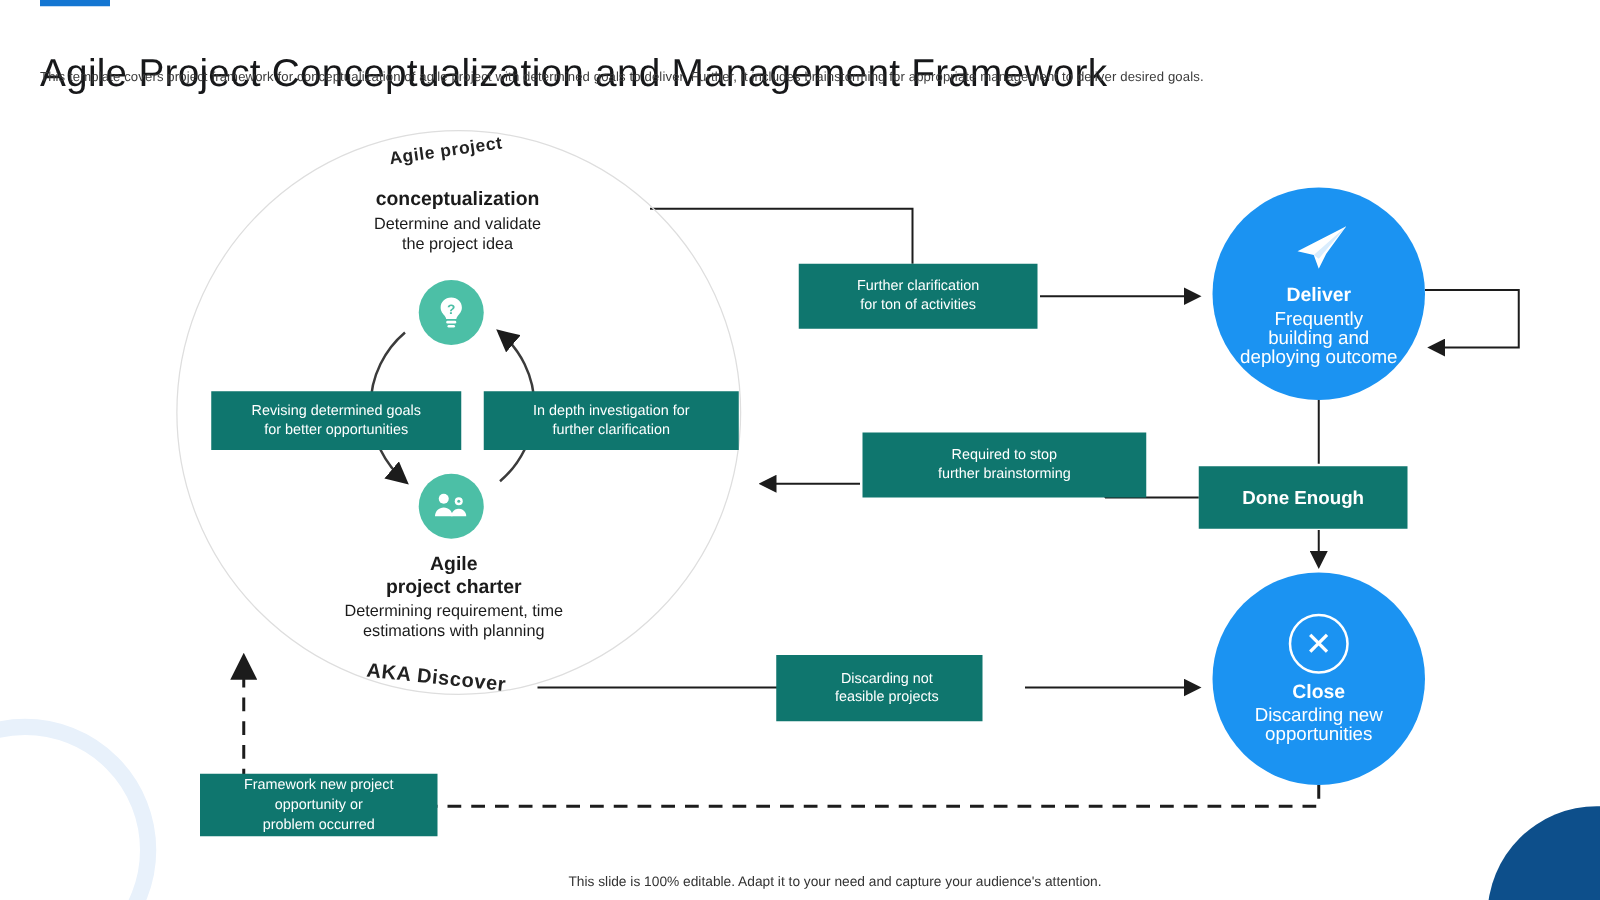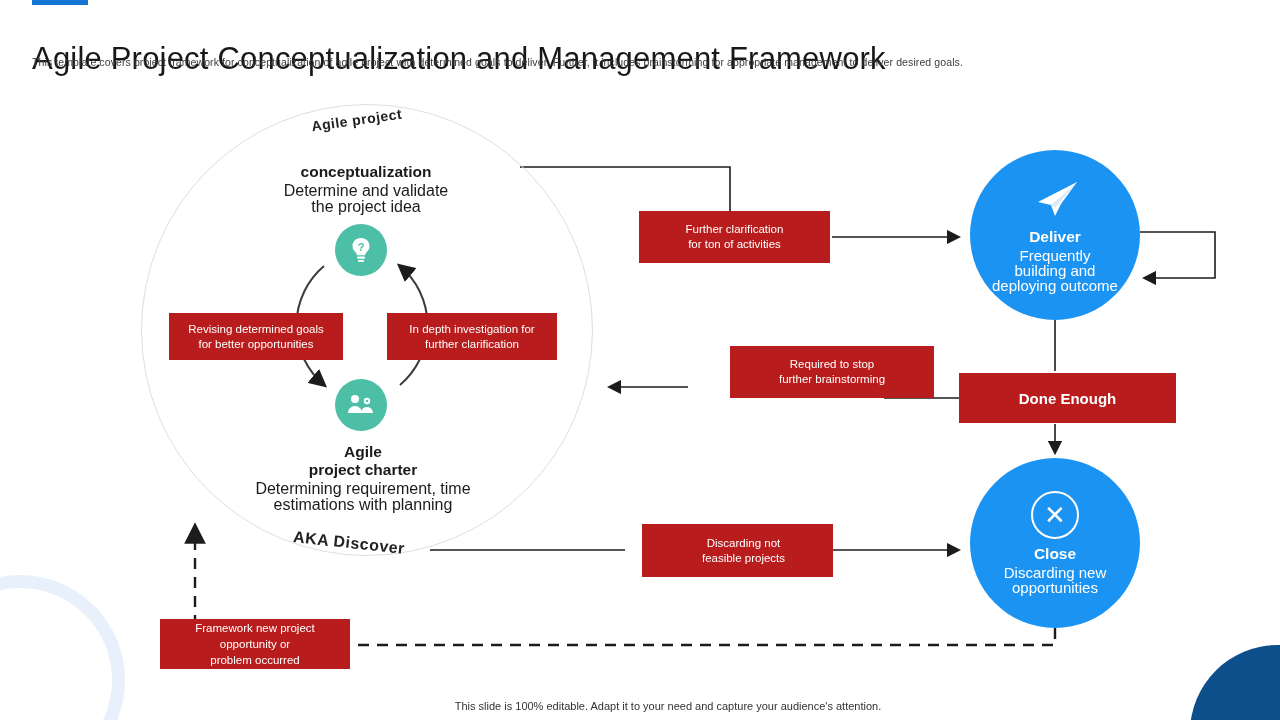--- a/index.html
+++ b/index.html
@@ -117,29 +117,28 @@
   .circle-head {
     position: absolute;
     text-align: center;
     color: #1b1b1b;
   }
   .ch-title {
     font-size: 15.5px;
     font-weight: bold;
   }
   .ch-sub {
-    font-size: 16px;
+    font-size: 13px;
     line-height: 16px;
     margin-top: 2px;
   }
   #conceptualization-block {
     left: 240px;
     top: 151px;
     width: 252px;
-    margin-top: 12px;
   }
   #charter-block {
     left: 237px;
     top: 443px;
     width: 252px;
   }
 
   
   .teal-badge {
     position: absolute;
@@ -151,40 +150,40 @@
     align-items: center;
     justify-content: center;
     color: #fff;
   }
   #badge-idea { left: 335px; top: 224px; }
   #badge-team { left: 335px; top: 379px; }
 
   
   .box {
     position: absolute;
-    background: #b91c1c;
+    background: #0f766e;
     color: #ffffff;
     font-size: 11.5px;
     line-height: 15px;
     text-align: center;
     display: flex;
     align-items: center;
     justify-content: center;
     padding: 6px 8px;
     box-sizing: border-box;
   }
-  #box-revising { left: 169px; top: 313px; width: 174px; height: 47px; }
-  #box-indepth  { left: 387px; top: 313px; width: 170px; height: 47px; }
+  #box-revising { left: 169px; top: 313px; width: 200px; height: 47px; }
+  #box-indepth  { left: 387px; top: 313px; width: 204px; height: 47px; }
   #box-further  { left: 639px; top: 211px; width: 191px; height: 52px; }
-  #box-required { left: 690px; top: 346px; width: 204px; height: 52px; margin-left: 40px; }
-  #box-discard  { left: 642px; top: 524px; width: 191px; height: 53px; padding-left: 20px; }
+  #box-required { left: 690px; top: 346px; width: 227px; height: 52px; }
+  #box-discard  { left: 621px; top: 524px; width: 165px; height: 53px; padding-left: 20px; }
   #box-determine{ left: 160px; top: 619px; width: 190px; height: 50px;
                   flex-direction: column; line-height: 16px; }
   #box-done {
-    left: 959px; top: 373px; width: 217px; height: 50px;
+    left: 959px; top: 373px; width: 167px; height: 50px;
     font-size: 15px; font-weight: bold;
   }
 
   
   .blue-circle {
     position: absolute;
     border-radius: 50%;
     background: #1b93f2;
     color: #ffffff;
     text-align: center;

